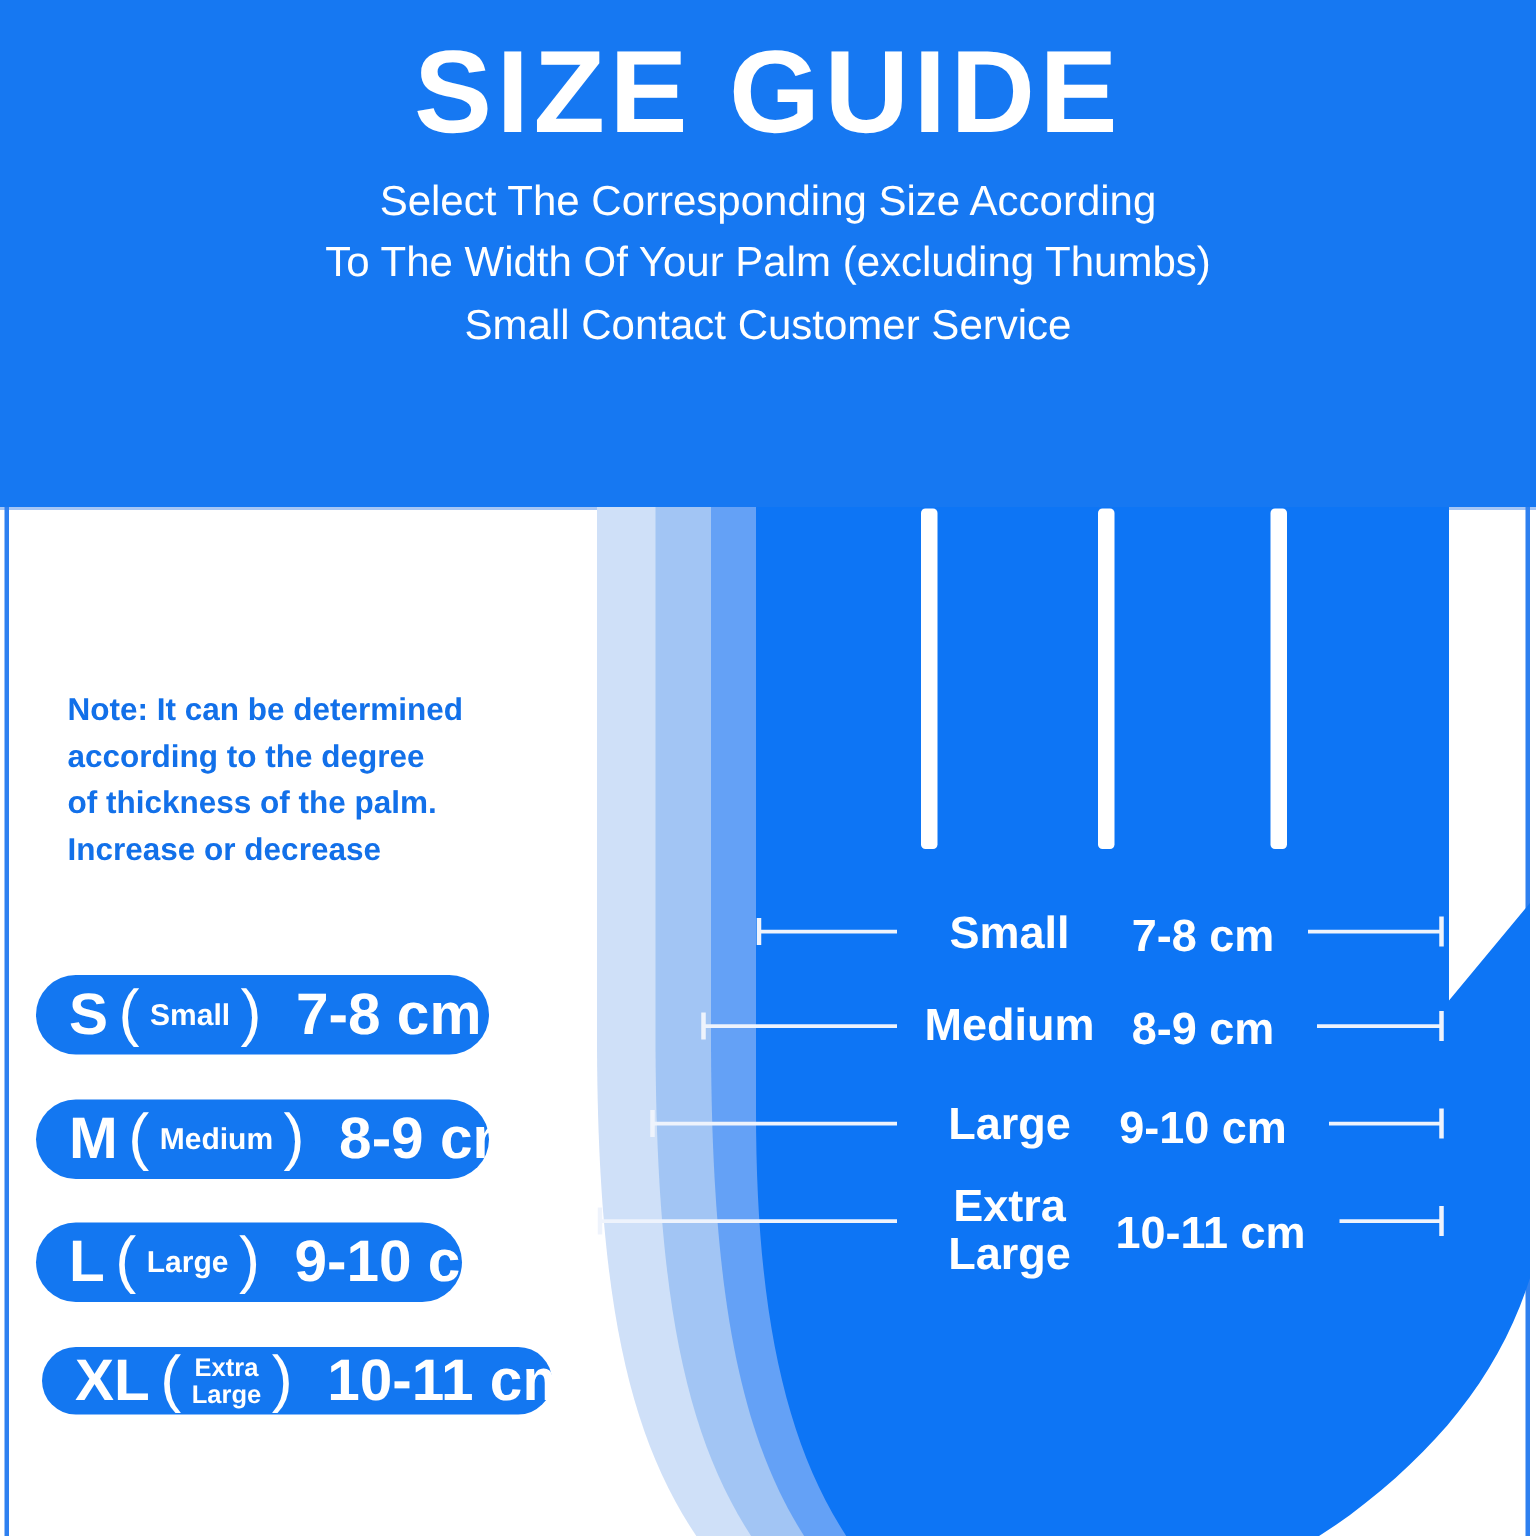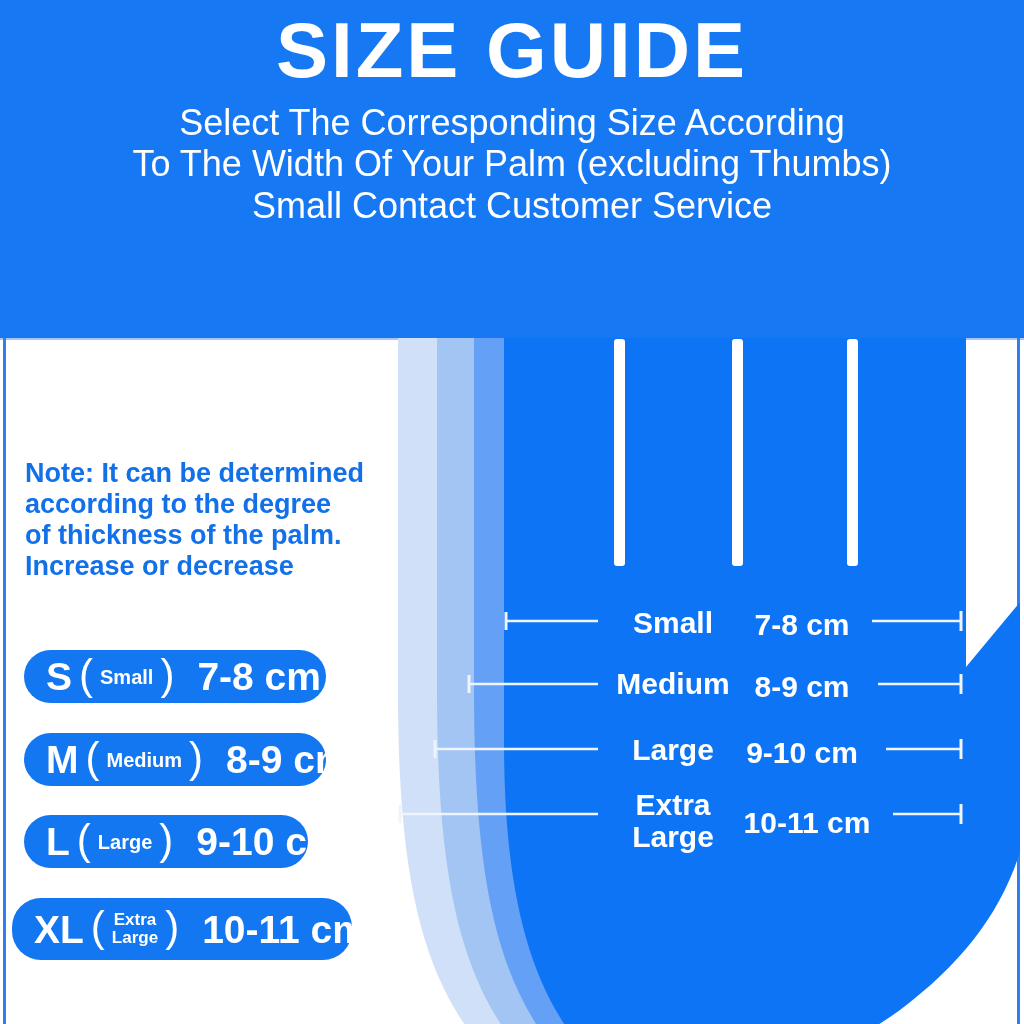--- a/index.html
+++ b/index.html
@@ -13,47 +13,47 @@
     --panel-border:#2e80f0;
   }
   *{margin:0;padding:0;box-sizing:border-box;}
   html,body{background:#ffffff;}
   body{font-family:"Liberation Sans","DejaVu Sans",sans-serif;}
   .stage{position:relative;width:1024px;height:1024px;overflow:hidden;background:#ffffff;}
 
   
   .header{position:absolute;left:0;top:0;width:1024px;height:338px;
     background:var(--header-blue);color:#ffffff;text-align:center;z-index:0;}
-  .header h1{font-size:78px;font-weight:700;letter-spacing:3px;padding-top:10px;line-height:1.05;}
-  .subtitle{margin-top:10px;font-size:36px;font-weight:400;line-height:41.5px;}
+  .header h1{font-size:78px;font-weight:700;letter-spacing:3px;padding-top:21px;line-height:1.05;}
+  .subtitle{margin-top:10px;font-size:28px;font-weight:400;line-height:41.5px;}
 
   
   .panel-sep{position:absolute;left:0;top:338px;width:1024px;height:2px;background:#a6c6f5;z-index:0;}
   .panel-border-left{position:absolute;left:3px;top:338px;width:3px;height:686px;background:var(--panel-border);z-index:0;}
   .panel-border-right{position:absolute;left:1017px;top:338px;width:3px;height:686px;background:var(--panel-border);z-index:0;}
 
   
   .glove-svg{position:absolute;left:0;top:0;width:1024px;height:1024px;z-index:1;pointer-events:none;}
 
   
-  .note{position:absolute;left:25px;top:458px;z-index:2;color:var(--note-text);
-    font-size:27px;font-weight:700;line-height:31px;}
+  .note{position:absolute;left:45px;top:458px;z-index:2;color:var(--note-text);
+    font-size:21px;font-weight:700;line-height:31px;}
 
   
   .pill{position:absolute;z-index:2;background:var(--pill-blue);border-radius:29px;
     color:#ffffff;display:flex;align-items:center;padding:0 20px 0 22px;}
   .pill .code{font-size:39px;font-weight:700;line-height:1;}
   .pill .paren{font-size:42px;font-weight:400;line-height:1;margin:0 7px;padding-bottom:4px;}
   .pill .sizename{font-size:20px;font-weight:700;line-height:1;}
   .pill .sizename.stacked{font-size:17px;line-height:18px;text-align:center;}
   .pill .range{font-size:39px;font-weight:700;line-height:1;margin-left:16px;white-space:nowrap;}
   .pill-s {left:24px;top:650px;width:302px;height:53px;}
   .pill-m {left:24px;top:733px;width:302px;height:53px;}
   .pill-l {left:24px;top:815px;width:284px;height:53px;}
-  .pill-xl{left:12px;top:898px;width:340px;height:62px;}
+  .pill-xl{left:28px;top:898px;width:340px;height:45px;}
 
   
   .drow-label,.drow-value{position:absolute;z-index:2;color:#ffffff;text-align:center;
     font-weight:700;white-space:nowrap;}
   .drow-label{font-size:30px;}
   .drow-value{font-size:30px;}
   .r1l{left:598px;top:606px;width:150px;}
   .r1v{left:735px;top:608px;width:134px;}
   .r2l{left:592px;top:667px;width:162px;}
   .r2v{left:735px;top:670px;width:134px;}

